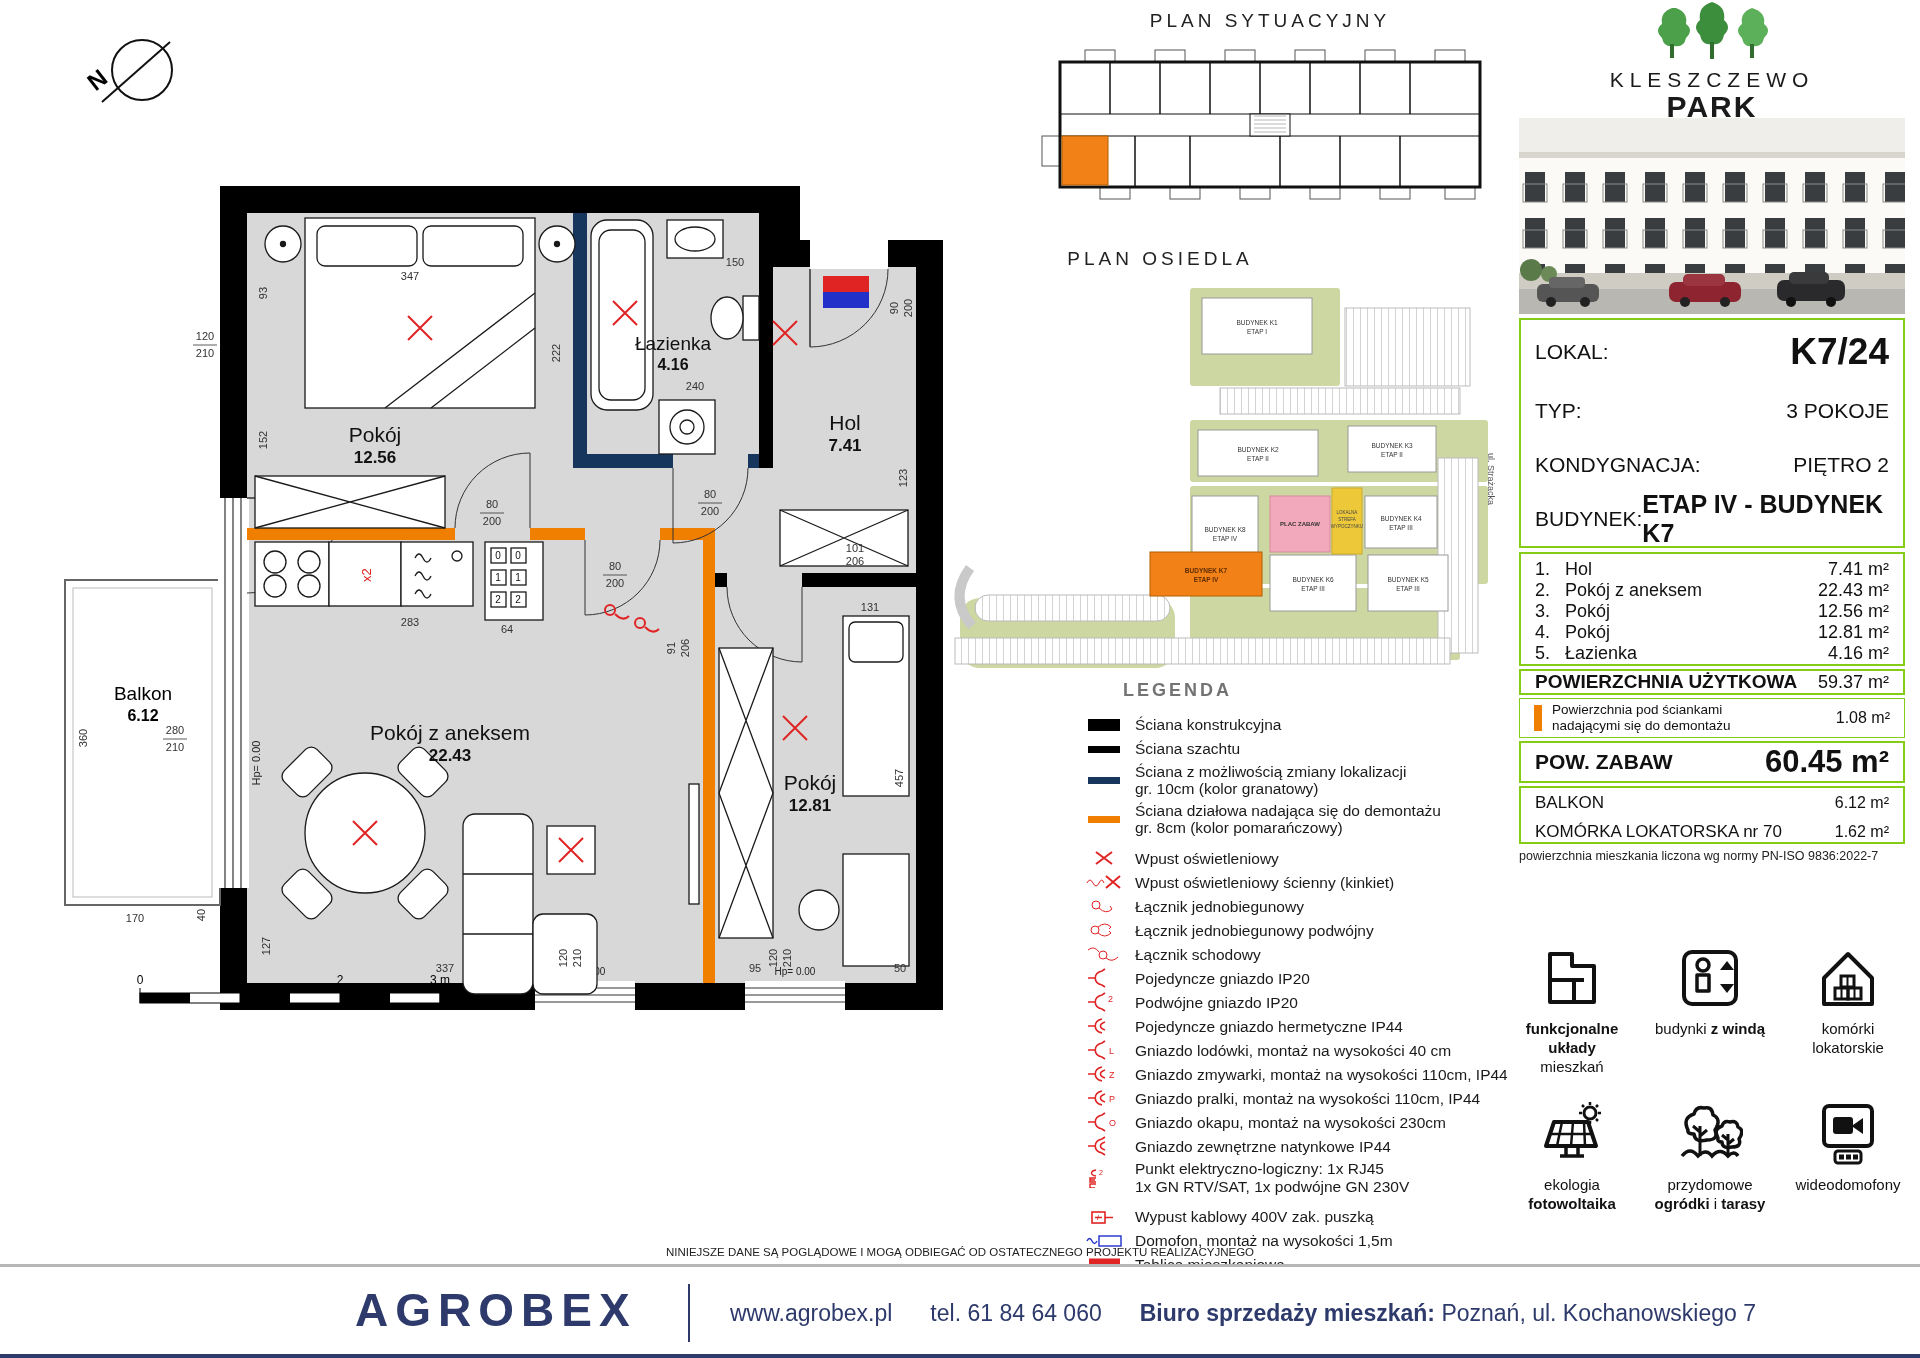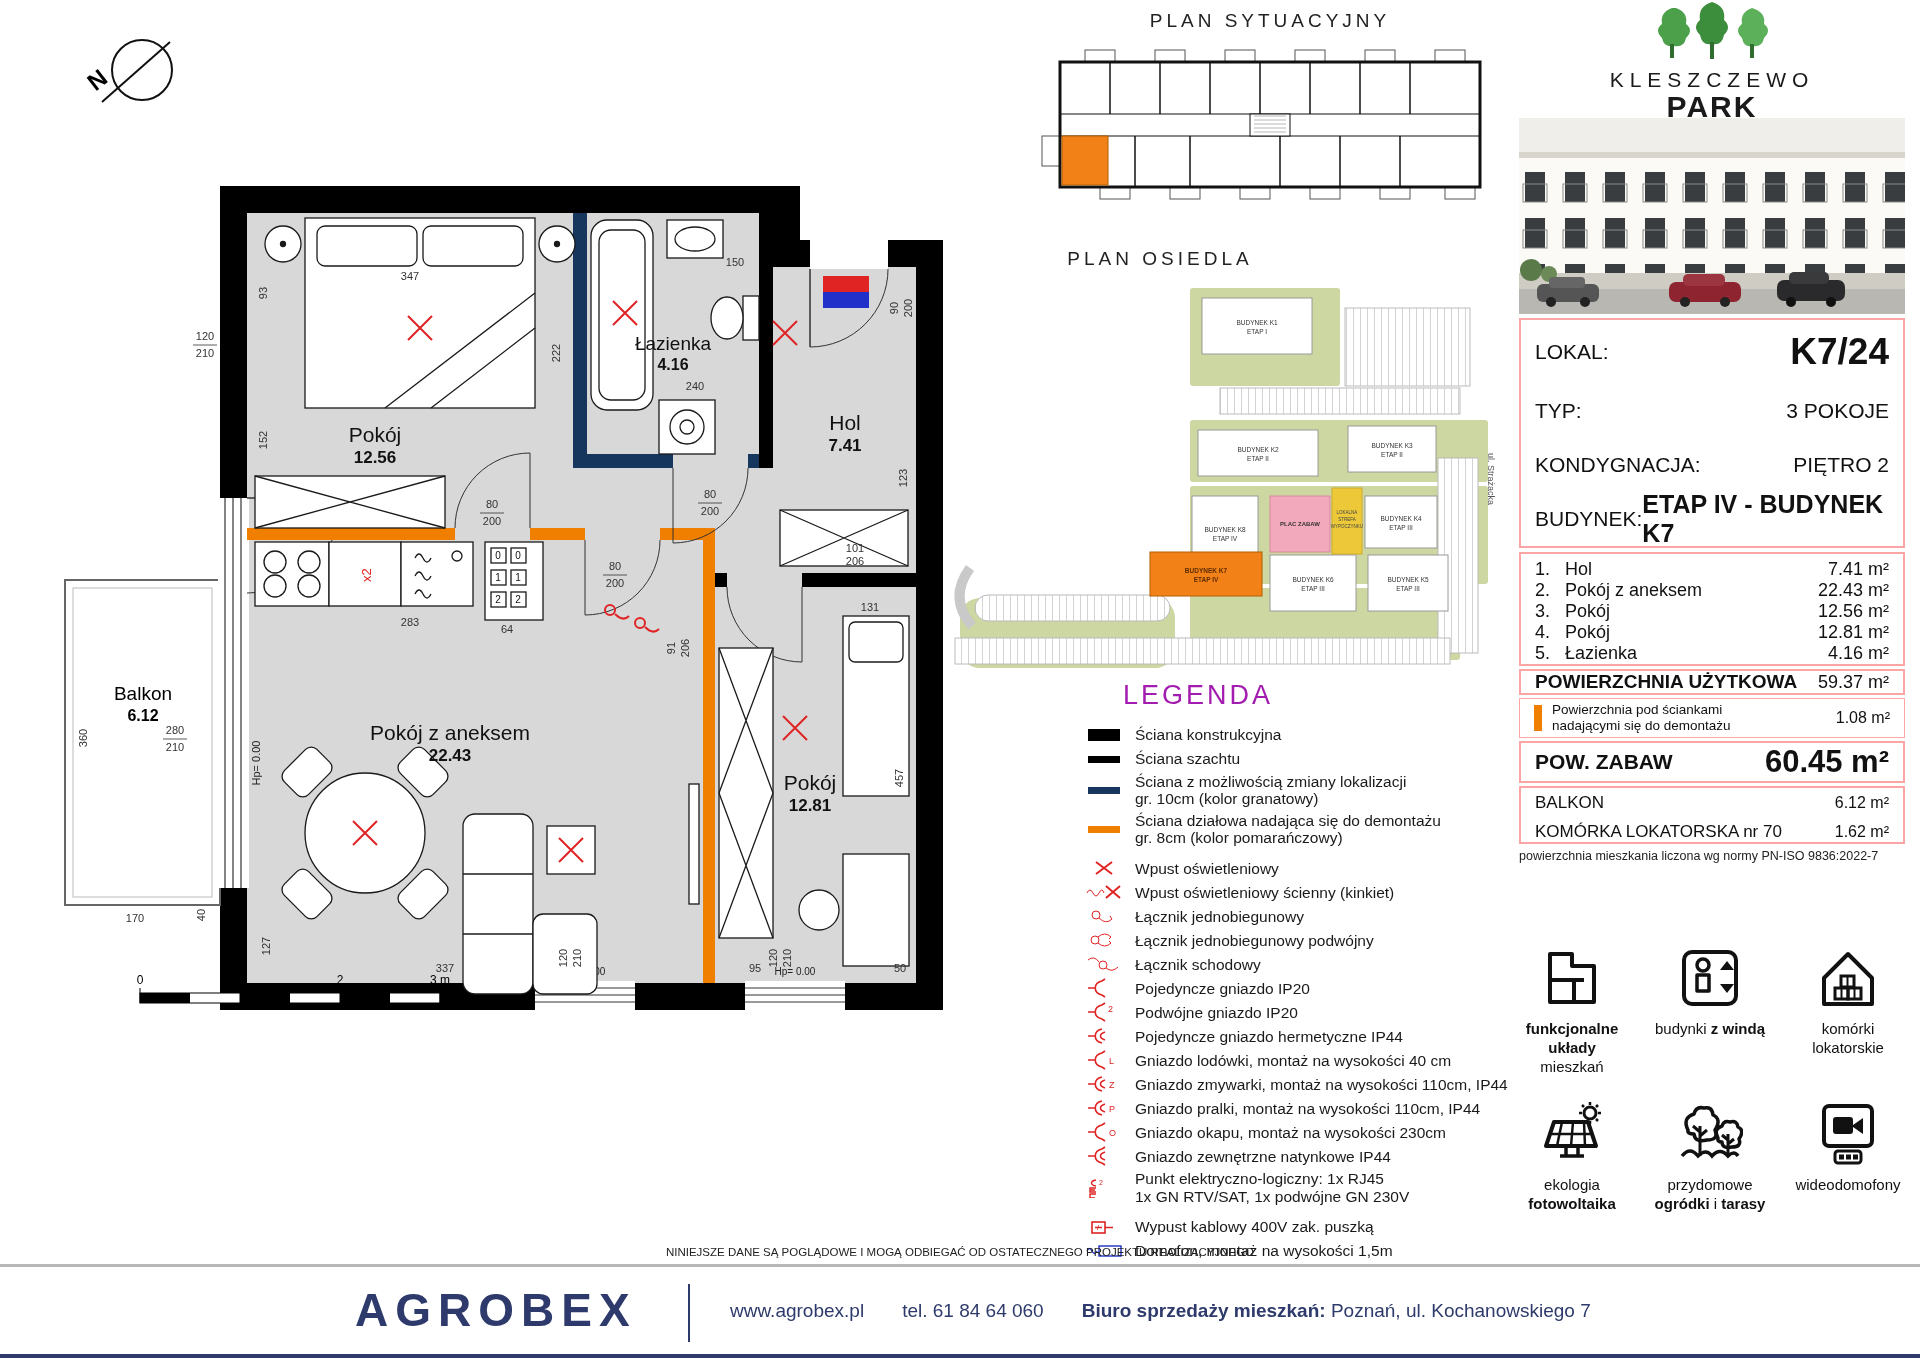--- a/index.html
+++ b/index.html
@@ -5,27 +5,27 @@
   html,body{margin:0;padding:0;background:#fff;}
   body{width:1920px;height:1358px;position:relative;font-family:"Liberation Sans",sans-serif;color:#111;overflow:hidden;}
   .abs{position:absolute;}
   svg text{font-family:"Liberation Sans",sans-serif;}
 
   
   .sec-title{font-size:19px;letter-spacing:4px;color:#222;text-align:center;font-weight:400;}
 
   
   #legend{left:1085px;top:680px;width:440px;}
-  #legend h2{font-size:27px;font-weight:400;letter-spacing:3px;color:#a21caf;margin:0 0 14px 38px;}
+  #legend h2{font-size:18px;font-weight:700;letter-spacing:3px;color:#737373;margin:0 0 14px 38px;}
   .leg-row{display:flex;align-items:center;gap:10px;margin-bottom:4px;}
   .leg-ic{width:40px;flex:0 0 40px;display:flex;justify-content:center;}
   .leg-tx{font-size:15.5px;color:#1a1a1a;line-height:1.12;}
 
   
-  .panelbox{position:absolute;left:1519px;width:386px;border:2px solid #fca5a5;background:#fff;box-sizing:border-box;}
+  .panelbox{position:absolute;left:1519px;width:386px;border:2px solid #84cc16;background:#fff;box-sizing:border-box;}
   .urow{display:flex;justify-content:space-between;align-items:center;padding:0 14px;}
   .ulabel{font-size:21px;color:#111;}
   .uval{font-size:21px;color:#111;}
   .arow{display:flex;align-items:center;padding:0 14px;font-size:18px;}
   .arow .no{width:30px;}
   .arow .nm{flex:1;}
   .arow .vl{text-align:right;}
   .feat-grid{left:1505px;top:946px;width:410px;display:grid;grid-template-columns:1fr 1fr 1fr;row-gap:26px;column-gap:4px;}
   .feat{display:flex;flex-direction:column;align-items:center;gap:10px;}
   .feat .lbl{font-size:15px;color:#111;text-align:center;line-height:1.25;}
@@ -35,21 +35,21 @@
   #brand{left:1519px;top:0;width:386px;height:118px;text-align:center;}
   #brand .l1{font-size:21px;letter-spacing:6px;color:#1a1a1a;margin-top:2px;}
   #brand .l2{font-size:30px;font-weight:700;letter-spacing:2px;color:#1a1a1a;margin-top:-2px;}
 
   
   #disclaimer{left:0;top:1246px;width:100%;text-align:center;font-size:11.5px;color:#222;}
   #footrule{left:0;top:1264px;width:100%;height:3px;background:#b7b7b7;}
   #footer{left:0;top:1267px;width:100%;height:87px;background:#fff;}
   #agx{left:355px;top:1283px;font-size:46px;font-weight:700;letter-spacing:7px;color:#2d3a6b;}
   #fdiv{left:688px;top:1284px;width:2px;height:58px;background:#2d3a6b;}
-  #flinks{left:730px;top:1300px;font-size:19px;color:#2d3a6b;display:flex;gap:38px;align-items:baseline;}
+  #flinks{left:730px;top:1300px;font-size:23px;color:#2d3a6b;display:flex;gap:38px;align-items:baseline;}
   #flinks .bld{font-weight:700;}
   #botbar{left:0;top:1354px;width:100%;height:4px;background:#2d3a6b;}
 </style>
 </head>
 <body>
 
 <svg class="abs" style="left:86px;top:30px" width="95" height="82" viewBox="0 0 95 82">
   <circle cx="56" cy="40" r="30" fill="none" stroke="#111" stroke-width="2"></circle>
   <line x1="16" y1="72" x2="84" y2="12" stroke="#111" stroke-width="2"></line>
   <text x="4" y="58" font-size="24" font-weight="bold" transform="rotate(-38 12 52)">N</text>

